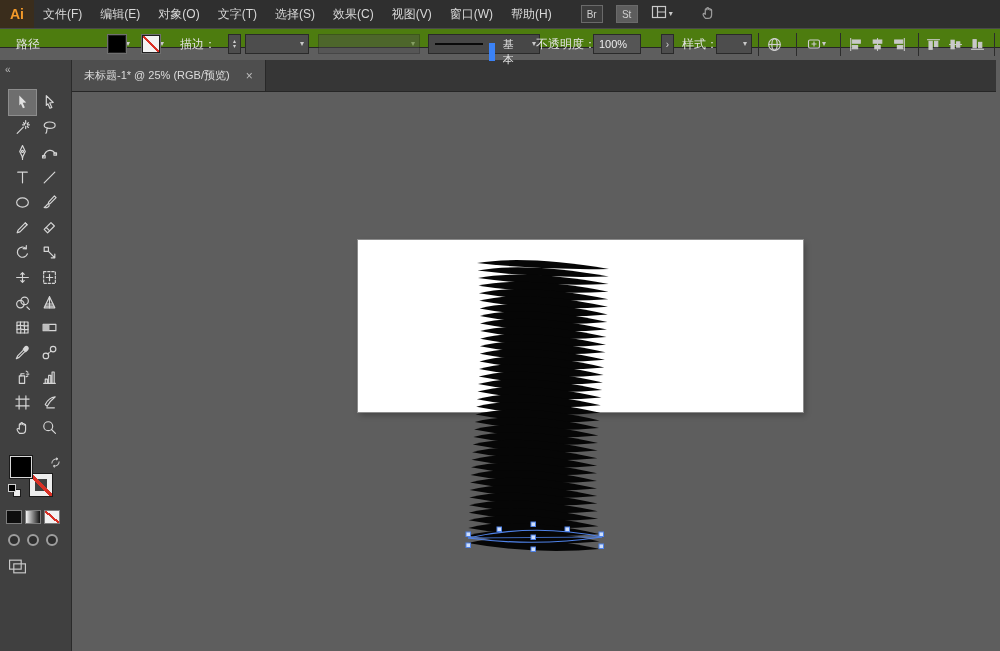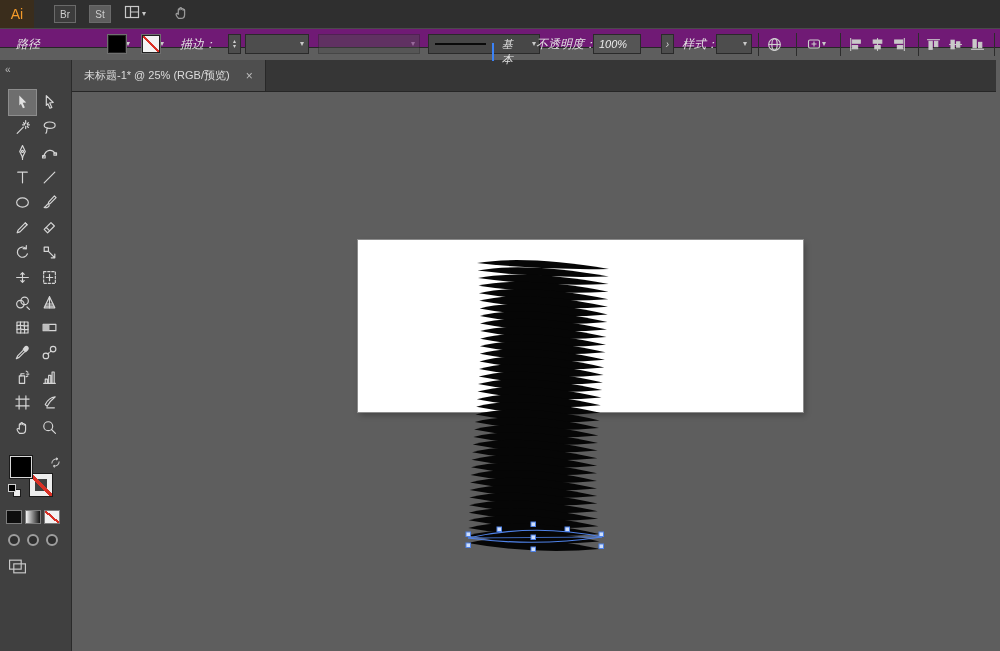--- a/index.html
+++ b/index.html
@@ -1,44 +1,44 @@
 <!DOCTYPE html>
 <html><head>
 <meta charset="utf-8">
 <style>
   * { box-sizing: border-box; margin: 0; padding: 0; }
   html,body { width:1000px; height:651px; overflow:hidden; }
   body { position:relative; background:#5e5e5e; font-family:"Liberation Sans","DejaVu Sans",sans-serif; }
 
   
   .menubar { position:absolute; top:0; left:0; right:0; height:28px; background:#2f2f2f; display:flex; align-items:center; z-index:6; }
-  .logo { width:34px; height:28px; background:#3a2d1c; color:#f49a2a; font-weight:normal; font-size:14px; display:flex; align-items:center; justify-content:center; }
+  .logo { width:34px; height:28px; background:#3a2d1c; color:#f49a2a; font-weight:bold; font-size:14px; display:flex; align-items:center; justify-content:center; }
   .menu-item { padding:0 9px; font-size:12px; color:#d8d8d8; height:28px; line-height:28px; white-space:nowrap; cursor:default; }
   .menu-right { display:flex; align-items:center; gap:13px; margin-left:20px; }
   .mini-btn { min-width:22px; height:18px; border:1px solid #6a6a6a; background:#3c3c3c; color:#cfcfcf; font-size:10px; display:flex; align-items:center; justify-content:center; padding:0 3px; }
   .mini-btn.st { background:#5d5d5d; }
   .mb-icon { display:flex; align-items:center; gap:2px; }
   .chev { font-size:8px; color:#c9c9c9; line-height:1; }
 
   
-  .controlbar { position:absolute; top:28px; left:0; right:0; height:20px; background:#701a75; border-top:1px solid #4a4a4a; border-bottom:1px solid #262626; z-index:5;font-style:italic; }
+  .controlbar { position:absolute; top:28px; left:0; right:0; height:20px; background:#4d7c0f; border-top:1px solid #4a4a4a; border-bottom:1px solid #262626; z-index:5; }
   .cb { position:absolute; top:0; height:30px; display:flex; align-items:center; }
   .cb-label { font-size:12px; color:#e3e3e3; white-space:nowrap; }
   .swatch { width:18px; height:18px; border:1px solid #202020; box-shadow:0 0 0 1px #6f6f6f; position:relative; }
   .swatch.fill { background:#000; }
   .swatch.none { background:#f3f3f3; }
   .swatch.none::after, .red-slash::after { content:''; position:absolute; inset:0; background:linear-gradient(to top right, transparent 44%, #d93025 44%, #d93025 56%, transparent 56%); }
   .combo { height:20px; background:#4d4d4d; border:1px solid #2a2a2a; display:flex; align-items:center; justify-content:flex-end; padding:0 4px; }
   .combo.disabled { opacity:.45; }
   .spinner { width:13px; height:20px; background:#4d4d4d; border:1px solid #2a2a2a; display:flex; flex-direction:column; align-items:center; justify-content:center; font-size:6px; color:#cfcfcf; line-height:5px; }
   .inputbox { height:20px; background:#555; border:1px solid #2a2a2a; color:#ececec; font-size:11px; display:flex; align-items:center; padding:0 5px; }
   .vsep { position:absolute; top:4px; height:23px; width:1px; background:#2c2c2c; }
   .brush-combo { height:20px; border:1px solid #2a2a2a; background:#474747; display:flex; align-items:center; }
   .brush-line { width:58px; height:2px; background:#0a0a0a; margin:0 6px; }
-  .brush-label { font-size:11px; color:#e3e3e3; padding:0 8px; border-left:2px solid #3b82f6; height:18px; display:flex; align-items:center;margin-top:15px; }
+  .brush-label { font-size:11px; color:#e3e3e3; padding:0 8px; border-left:6px solid #3b82f6; height:18px; display:flex; align-items:center;margin-top:15px; }
   .more-btn { width:13px; height:20px; background:#4d4d4d; border:1px solid #2a2a2a; color:#d0d0d0; font-size:10px; display:flex; align-items:center; justify-content:center; }
   .cb-icon svg { display:block; }
 
   
   .tools-panel { position:absolute; top:60px; left:0; bottom:0; width:72px; background:#404040; border-right:1px solid #2a2a2a; z-index:4; }
   .collapse { color:#b8b8b8; font-size:10px; padding:4px 0 0 5px; height:18px; }
   #tools-grid { position:absolute; top:30px; left:9px; display:grid; grid-template-columns:27px 27px; }
   .tool { width:27px; height:25px; display:flex; align-items:center; justify-content:center; }
   .tool.active { background:#6e6e6e; outline:1px solid #8d8d8d; }
   .ticon { display:flex; }
@@ -72,20 +72,31 @@
   
   .canvas { position:absolute; top:92px; left:72px; width:928px; height:559px; background:#5e5e5e; overflow:hidden; z-index:1; }
   .artboard { position:absolute; left:286px; top:148px; width:445px; height:172px; background:#fff; box-shadow:0 0 0 1px #8b8b8b, 2px 3px 6px rgba(0,0,0,.28); }
   #art-svg { position:absolute; left:0; top:0; }
 </style>
 </head>
 <body>
 
 <div class="menubar">
   <div class="logo">Ai</div>
+  <div id="menu-items" style="display:flex;">
+      <div class="menu-item">文件(F)</div>
+      <div class="menu-item">编辑(E)</div>
+      <div class="menu-item">对象(O)</div>
+      <div class="menu-item">文字(T)</div>
+      <div class="menu-item">选择(S)</div>
+      <div class="menu-item">效果(C)</div>
+      <div class="menu-item">视图(V)</div>
+      <div class="menu-item">窗口(W)</div>
+      <div class="menu-item">帮助(H)</div>
+    </div>
   <div class="menu-right">
     <div class="mini-btn">Br</div>
     <div class="mini-btn st">St</div>
     <div class="mb-icon">
       <span>
         <svg viewBox="0 0 16 16" width="16" height="16" fill="none" stroke="#c9c9c9" stroke-width="1.2">
             <rect x="1.5" y="2.5" width="13" height="11"></rect>
             <path d="M6.5 2.5 V13.5 M6.5 8 H14.5"></path>
           </svg>
       </span>

